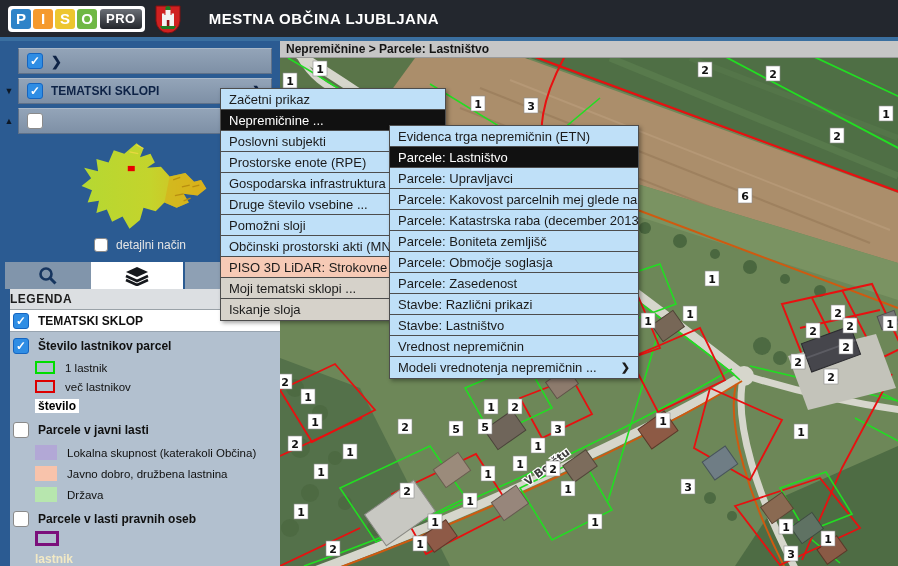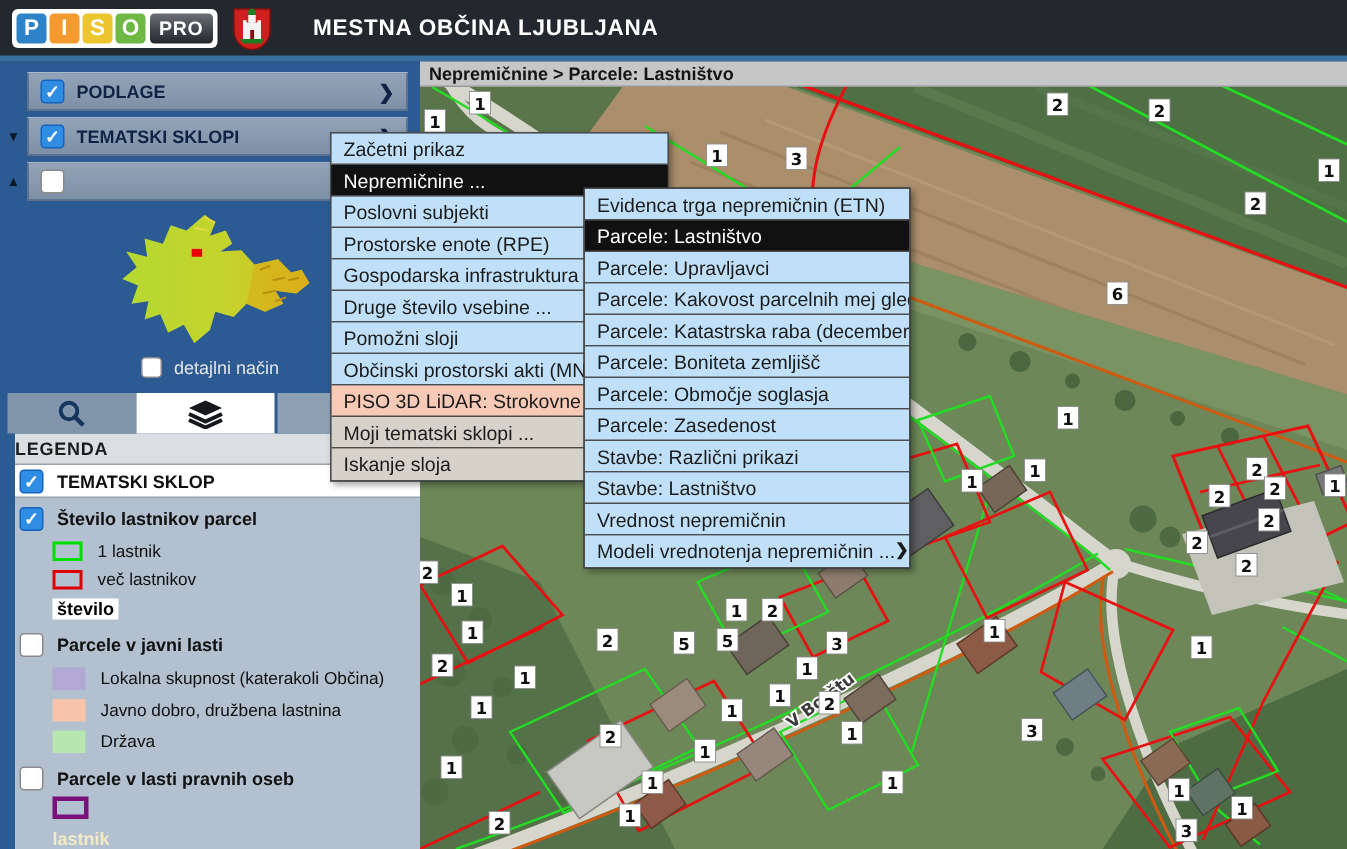--- a/index.html
+++ b/index.html
@@ -67,24 +67,24 @@
   #main { position:absolute; left:280px; top:41px; width:618px; height:525px; }
   #crumb { height:17px; background:#c6c6c6; border-bottom:1px solid #9a9a9a;
     font-weight:bold; font-size:12px; color:#141414; padding:1px 0 12px 6px; }
   #map { position:relative; width:618px; height:508px; background:#6d8758; overflow:hidden; cursor:crosshair; }
   #map svg { display:block; }
   #parcel-labels text { font:bold 11px "DejaVu Sans", sans-serif; fill:#111; }
   #street-label { font:bold 11px "DejaVu Sans", sans-serif; fill:#3c3c3c;
     stroke:#fff; stroke-width:2.5px; paint-order:stroke; }
 
   
-  .menu { position:absolute; border:1px solid #4d4d4d; background:#0f172a;
+  .menu { position:absolute; border:1px solid #4d4d4d; background:#0c4a6e;
     box-shadow:2px 2px 4px rgba(0,0,0,.35); }
   #menu1 { left:220px; top:88px; width:226px; z-index:20; }
-  #menu2 { left:389px; top:125px; width:218px; z-index:21; }
+  #menu2 { left:389px; top:125px; width:250px; z-index:21; }
   .mi { height:21px; line-height:21px; border-bottom:1px solid #4d4d4d; padding:0 8px;
     font-size:13px; color:#1b1b1b; background:#bfe0f8; white-space:nowrap; overflow:hidden;
     cursor:pointer; display:flex; justify-content:space-between; align-items:center; }
   .mi:last-child { border-bottom:none; }
   .mi.highlight { background:#111; color:#fff; }
   .mi.salmon { background:#f6cab6; }
   .mi.gray { background:#d6d2ca; }
   .mi .mi-arrow { font-weight:bold; font-size:11px; }
 </style>
 </head>
@@ -113,21 +113,20 @@
     </svg>
     <div id="app-title">MESTNA OBČINA LJUBLJANA</div>
   </div>
 
   <div id="sidebar">
     <div style="padding-top:3px;">
       <div class="sb-row">
         <span class="sb-exp"></span>
         <div class="sb-btn">
           <span class="cb checked">✓</span>
-          <span class="lbl">PODLAGE</span>
           <span class="sb-arrow">❯</span>
         </div>
       </div>
       <div class="sb-row">
         <span class="sb-exp">▼</span>
         <div class="sb-btn">
           <span class="cb checked">✓</span>
           <span class="lbl">TEMATSKI SKLOPI</span>
           <span class="sb-arrow">❯</span>
         </div>

